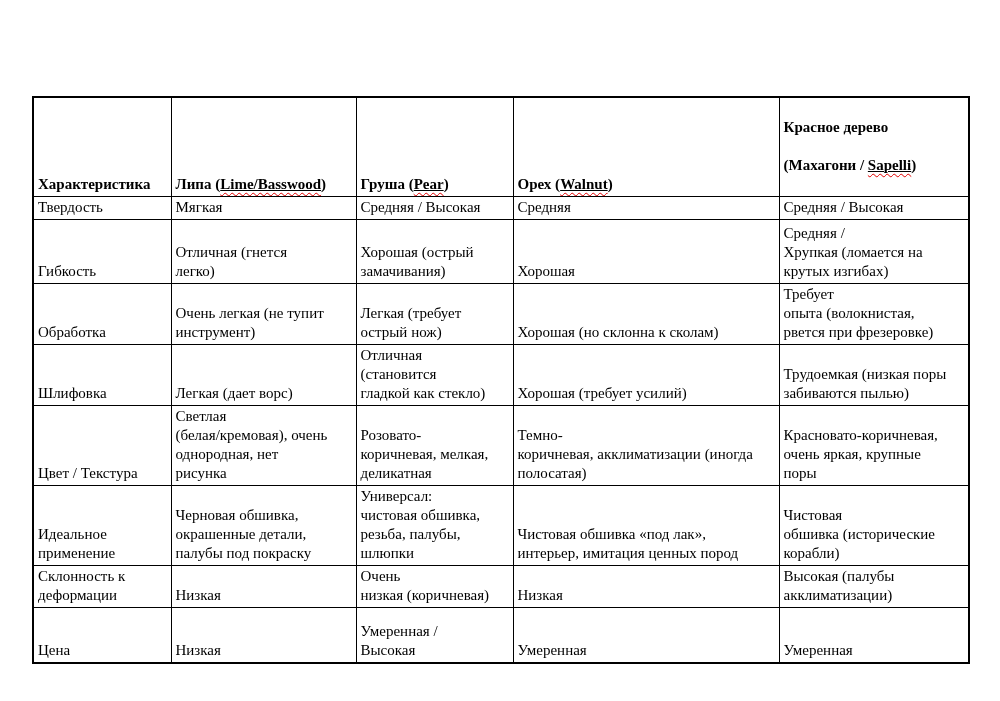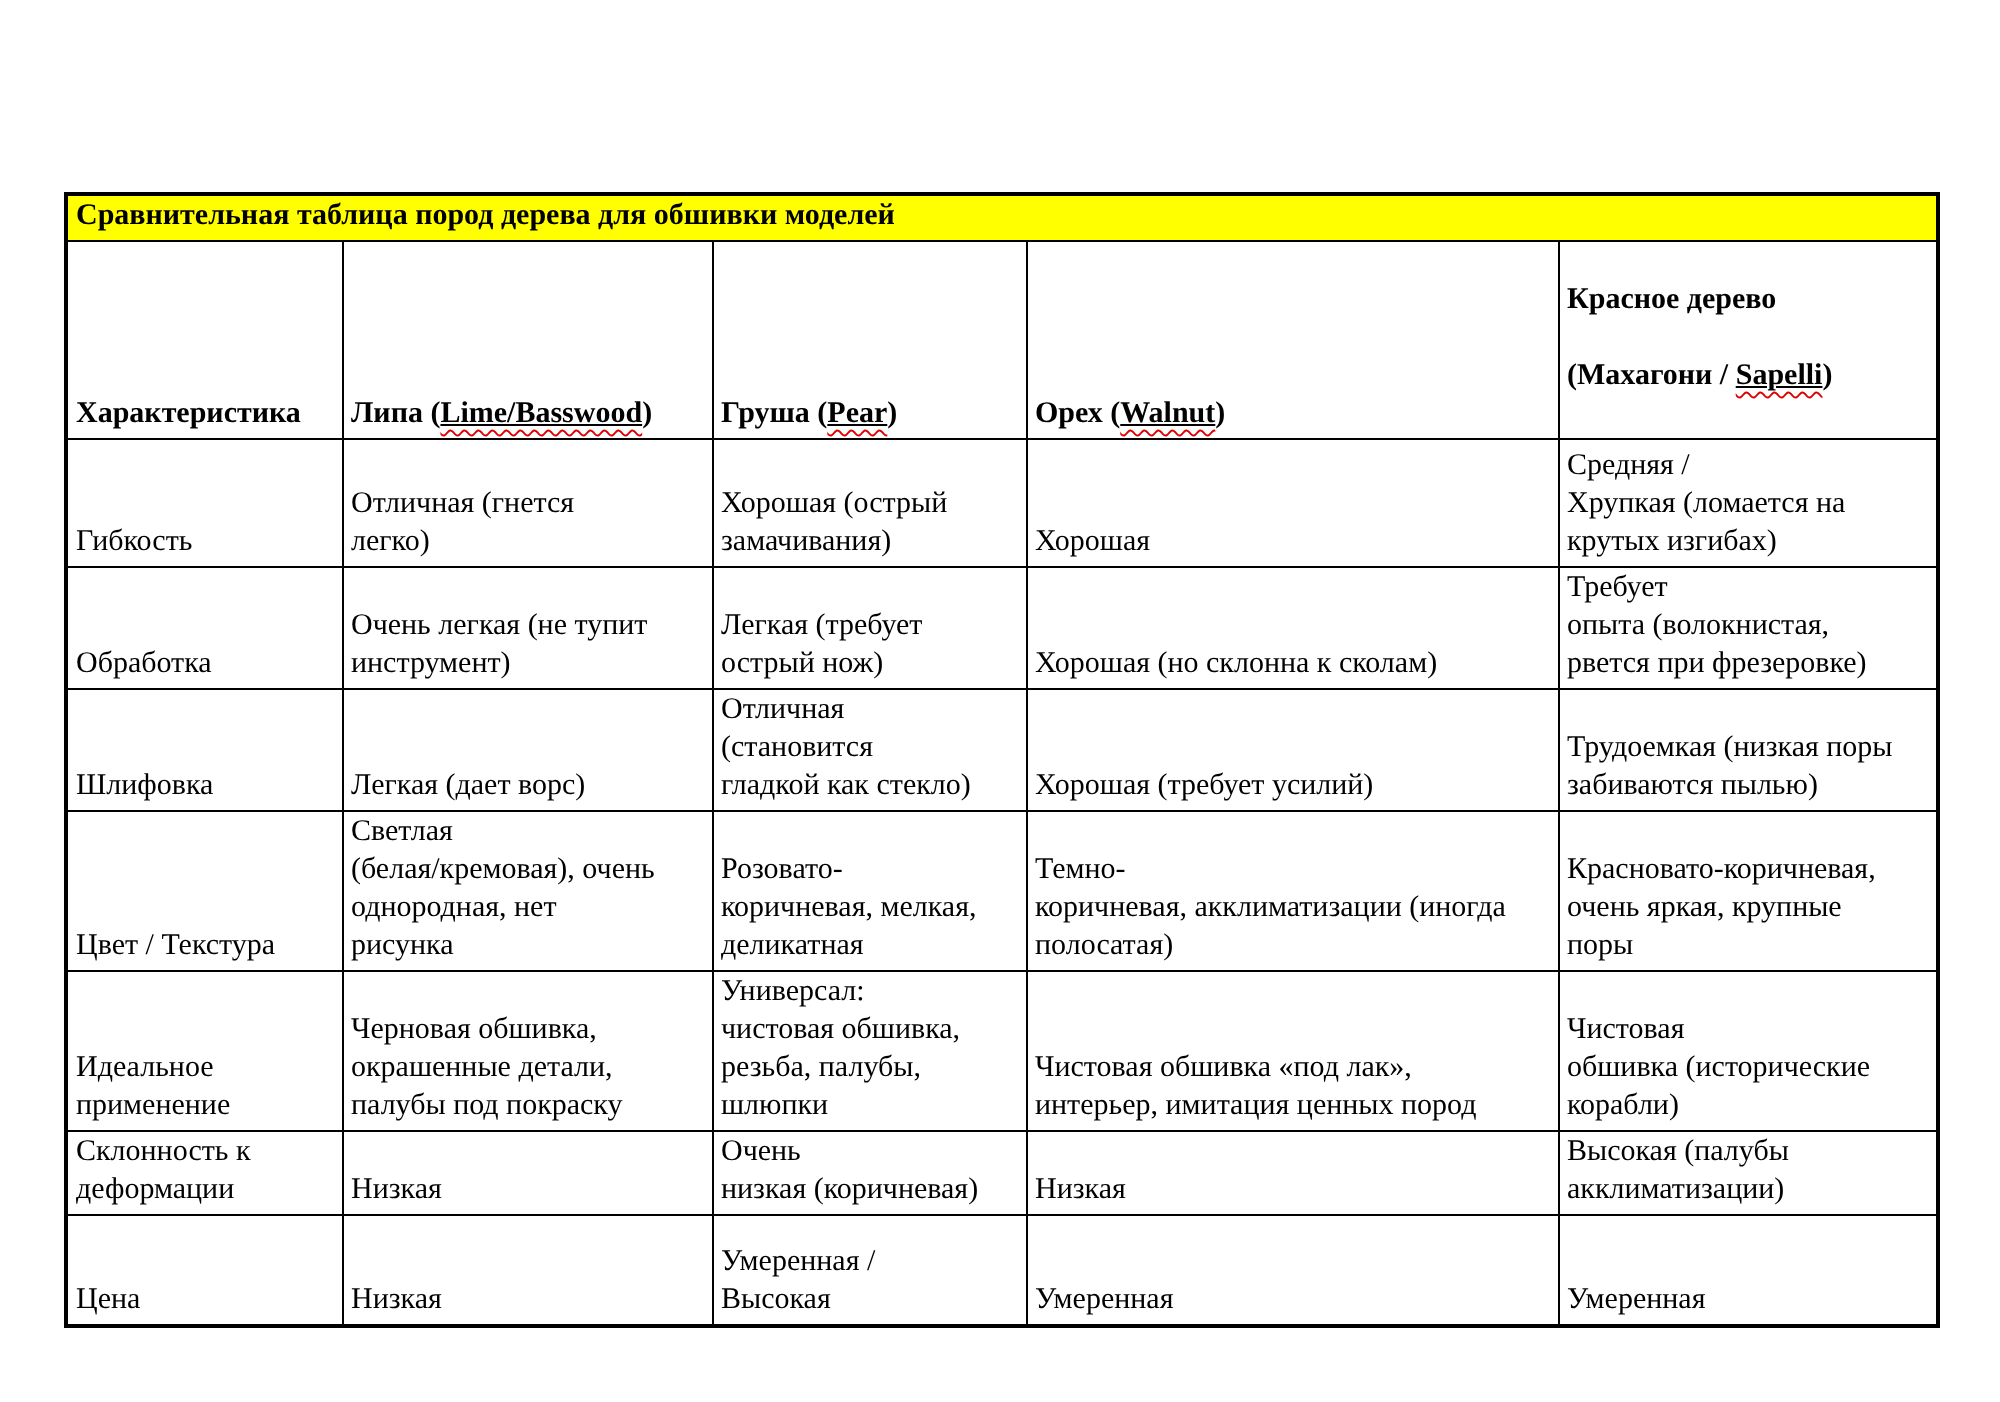--- a/index.html
+++ b/index.html
@@ -65,43 +65,47 @@
   <table class="cmp">
     <colgroup>
       <col style="width:138px">
       <col style="width:185px">
       <col style="width:157px">
       <col style="width:266px">
       <col style="width:190px">
     </colgroup>
 
     <tbody>
-        <tr class="rt">
-      <td class="title" colspan="5">Сравнительная таблица пород дерева для обшивки моделей</td>
-    </tr>
 
     <tr class="rh">
       <th>
         <span>Характеристика</span>
       </th>
       <th>
         <span>Липа (</span><span class="ub"><span class="uw">Lime/Basswood</span></span><span>)</span>
       </th>
       <th>
         <span>Груша (</span><span class="ub"><span class="uw">Pear</span></span><span>)</span>
       </th>
       <th>
         <span>Орех (</span><span class="ub"><span class="uw">Walnut</span></span><span>)</span>
       </th>
       <th>
         <div>Красное дерево</div>
         <div><span>(Махагони / </span><span class="ub"><span class="uw">Sapelli</span></span><span>)</span></div>
       </th>
     </tr>
 
+    <tr class="r0">
+      <td>Твердость</td>
+      <td>Мягкая</td>
+      <td>Средняя / Высокая</td>
+      <td>Средняя</td>
+      <td>Средняя / Высокая</td>
+    </tr>
 
     <tr class="r1">
       <td>Гибкость</td>
       <td>Отличная (гнется
 легко)</td>
       <td>Хорошая (острый
 замачивания)</td>
       <td>Хорошая</td>
       <td>Средняя /
 Хрупкая (ломается на

